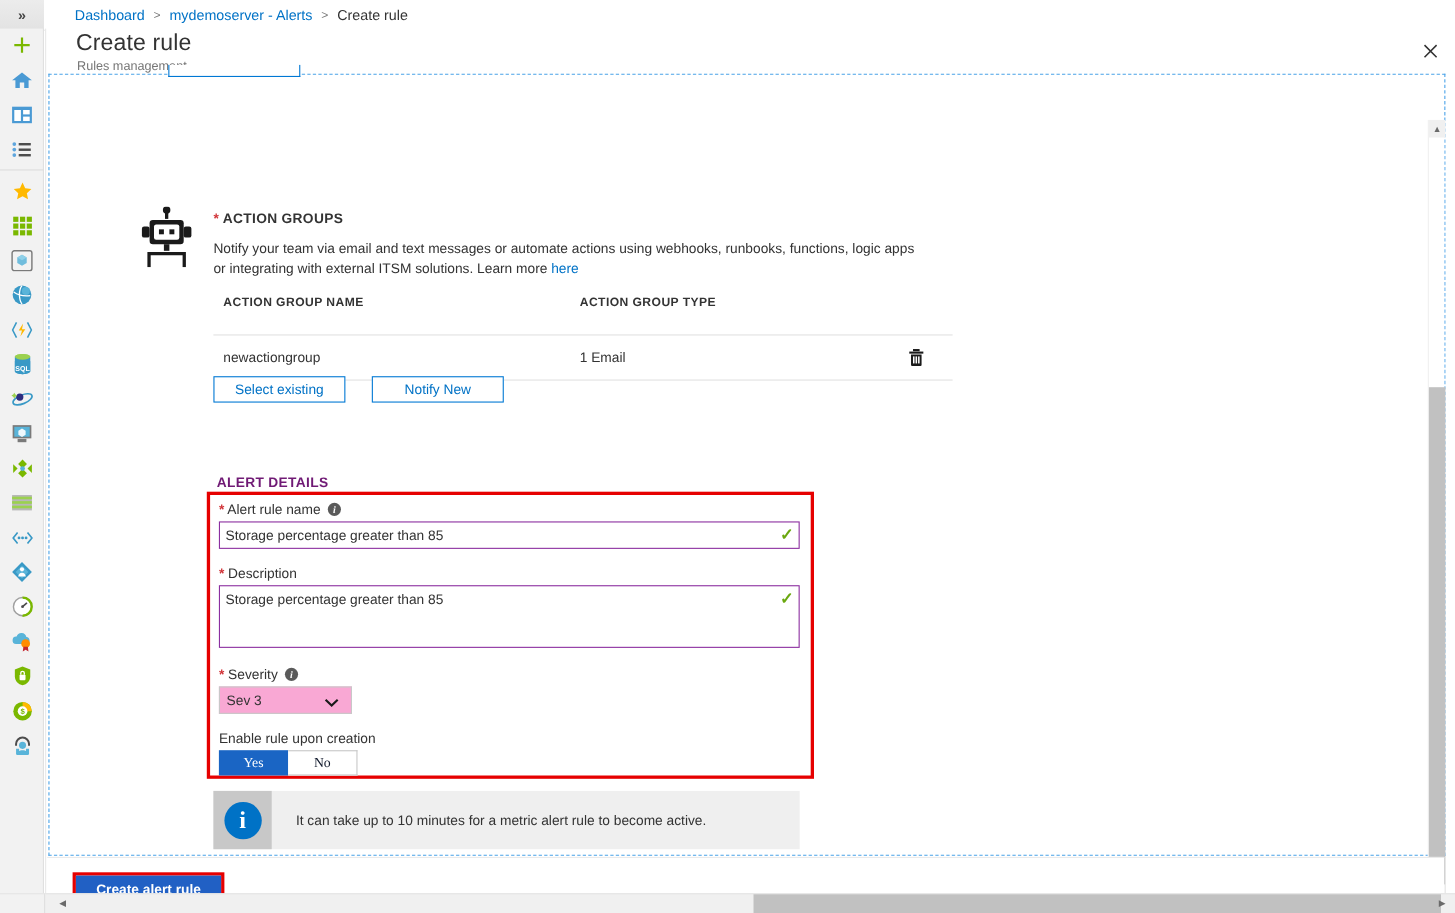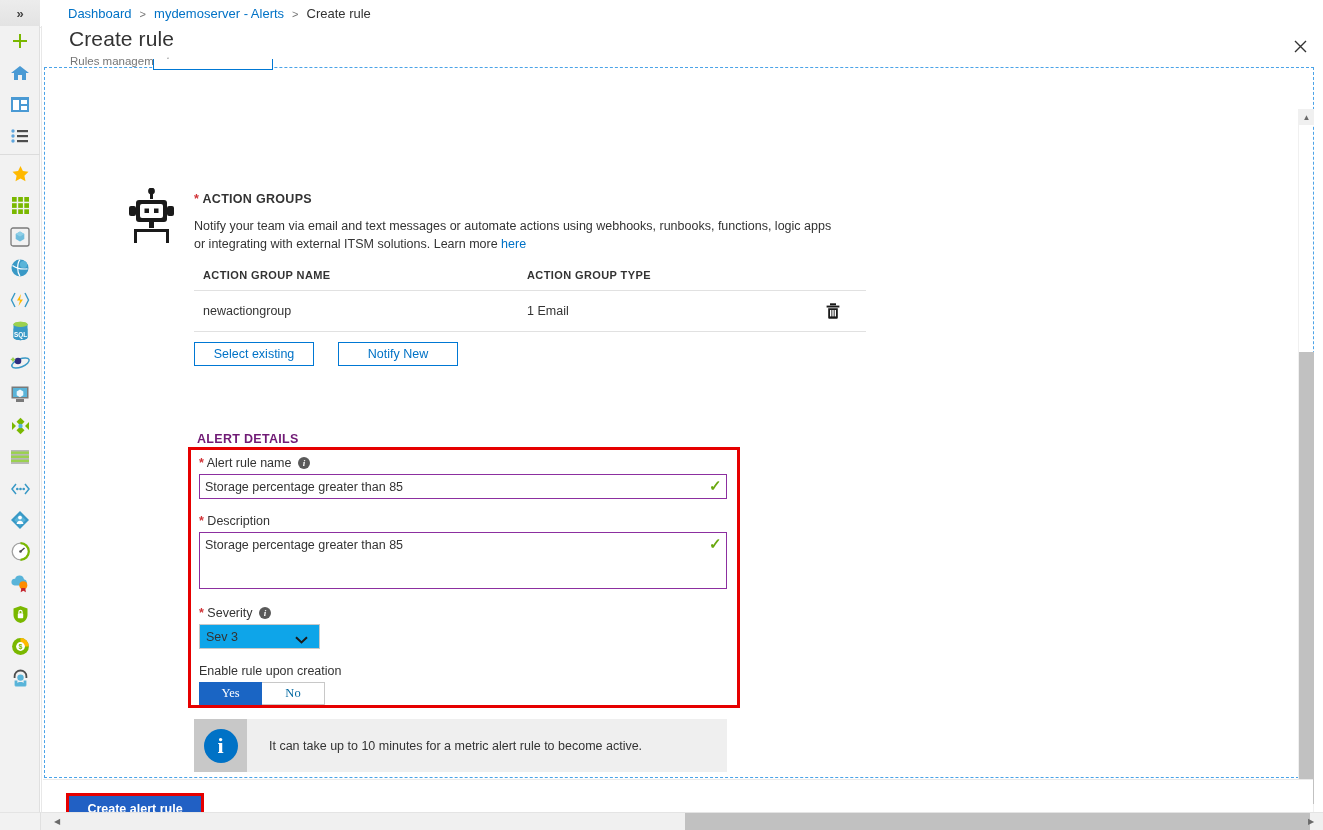--- a/index.html
+++ b/index.html
@@ -97,21 +97,21 @@
   .req { color: #d13438; font-weight: bold; }
   .ag-desc {
     position: absolute; left: 149px; top: 149px; width: 640px;
     font-size: 12.5px; color: #333; line-height: 18px;
   }
   .ag-desc a { color: #0072c6; text-decoration: none; cursor: pointer; }
 
   .ag-table { position: absolute; left: 149px; top: 198px; width: 672px; }
   .ag-th {
     display: flex; font-size: 11px; font-weight: bold; color: #333;
-    letter-spacing: .4px; padding: 3px 0 9px 0;
+    letter-spacing: .4px; padding: 3px 0 23px 0;
     border-bottom: 1px solid #e1e1e1;
   }
   .ag-th .c1 { width: 333px; padding-left: 9px; }
   .ag-th .c2 { flex: 1; }
   .ag-row {
     display: flex; align-items: center; height: 41px;
     border-bottom: 1px solid #e1e1e1;
     font-size: 12.5px; color: #333;
   }
   .ag-row .c1 { width: 333px; padding-left: 9px; }
@@ -165,37 +165,37 @@
     position: absolute; color: #6aa80f; font-size: 15px; font-weight: bold;
     pointer-events: none;
   }
   .tick-1 { left: 518px; top: 27px; }
   .tick-2 { left: 518px; top: 85px; }
 
   .lbl-sev { position: absolute; left: 8px; top: 156px; }
   .sev-select {
     position: absolute; left: 8px; top: 174px;
     width: 121px; height: 25px;
-    border: 1px solid #c8c8c8; background: #0ea5e9;
+    border: 1px solid #c8c8c8; background: #f9a8d4;
     font-size: 12.5px; color: #333; font-family: inherit;
     padding: 0 6px; outline: none;
     -webkit-appearance: none; appearance: none; cursor: pointer;
   }
   .sev-chev {
     position: absolute; left: 104px; top: 180px;
     pointer-events: none; color: #333;
   }
   .lbl-enable { position: absolute; left: 8px; top: 214px; }
   .toggle { position: absolute; left: 8px; top: 232px; display: flex; }
   .tg {
     width: 63px; height: 23px; font-size: 12.5px;
     display: flex; align-items: center; justify-content: center; cursor: pointer; font-family: Liberation Serif, serif;
   }
   .tg-on { background: #1a65c4; color: #fff; }
-  .tg-off { background: #fff; color: #0369a1; border: 1px solid #c8c8c8; border-left: none; }
+  .tg-off { background: #fff; color: #0f172a; border: 1px solid #c8c8c8; border-left: none; }
 
   
   .banner {
     position: absolute; left: 149px; top: 651px;
     width: 533px; height: 53px;
     background: #efefef;
     display: flex; align-items: center;
   }
   .banner-icon {
     width: 53px; height: 53px; background: #c8c8c8;

